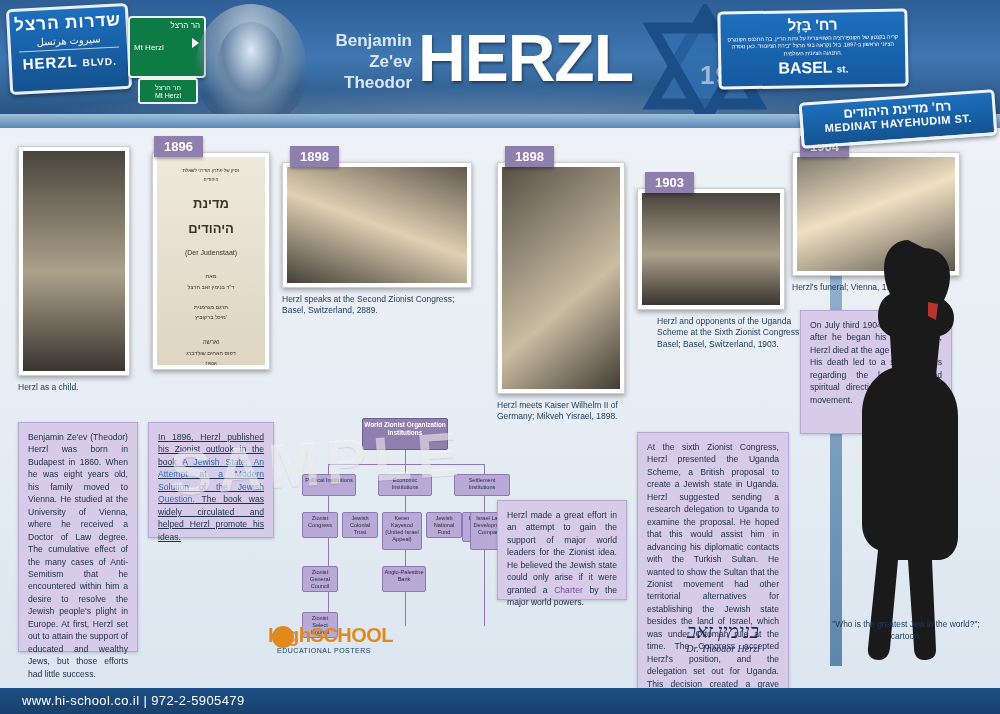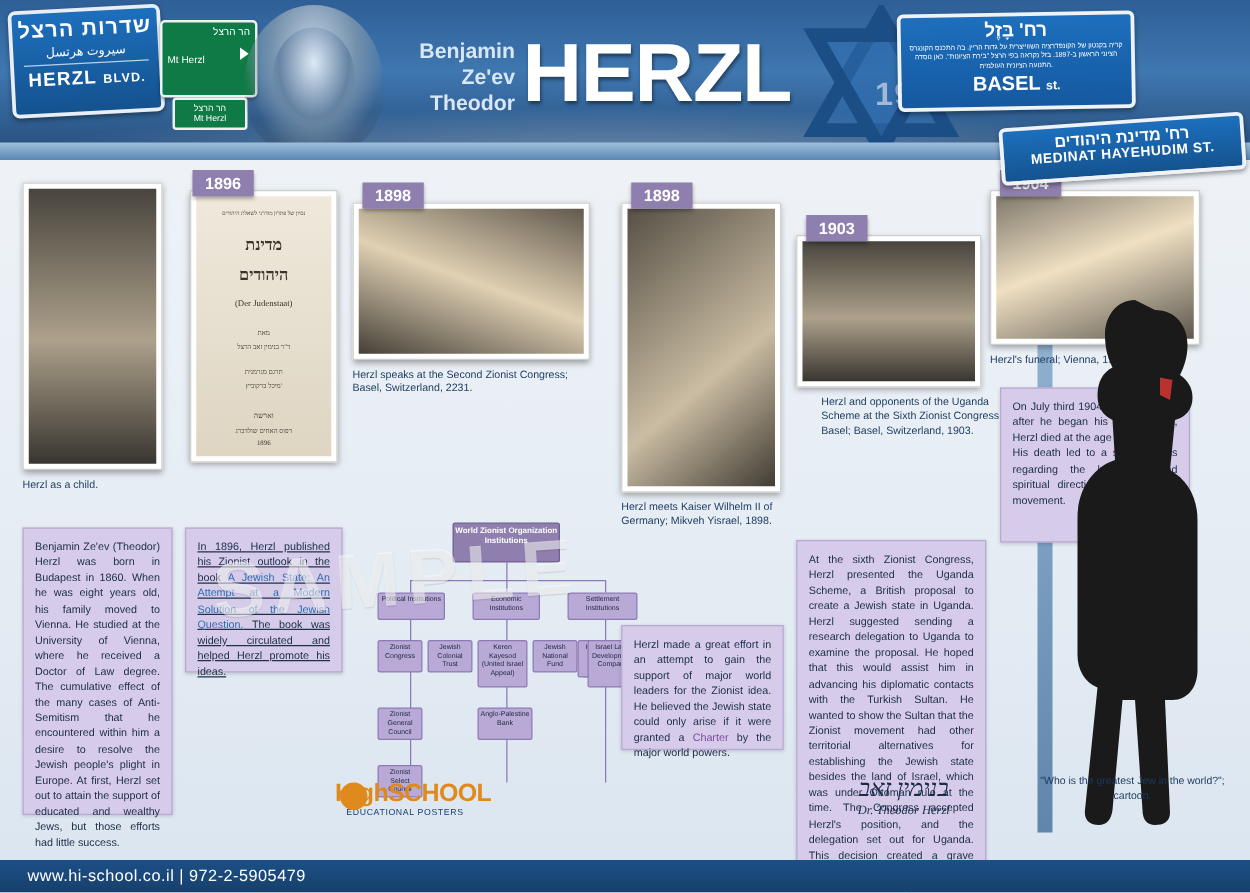--- a/index.html
+++ b/index.html
@@ -303,40 +303,40 @@
     <div class="vert-credit">Photos: Central Zionist Archive</div>
 
     <div class="photo sepia" style="left:18px; top:18px; width:112px; height:230px;">
       <div class="ph-inner ph-grad-b"></div>
     </div>
     <div class="caption" style="left:18px; top:254px; width:120px;">Herzl as a child.</div>
 
     <div class="ytag" style="left:154px; top:8px;">1896</div>
     <div class="photo" style="left:152px; top:24px; width:118px; height:218px;">
       <div class="ph-inner ph-paper">
-        <div style="padding:10px 18px; text-align:center; color:#3a342a; font-size:5.5px; line-height:1.9;font-family:Liberation Serif, serif;">
+        <div style="padding:10px 18px; text-align:center; color:#3a342a; font-size:5.5px; line-height:1.9;">
           <div style="font-size:4.6px">נסיון של פתרון מודרני לשאלת היהודים</div>
           <div style="font-size:13px;font-weight:bold;margin:8px 0 4px;">מדינת היהודים</div>
           <div style="font-size:7px;">(Der Judenstaat)</div>
           <div style="margin-top:12px">מאת</div>
           <div>ד"ר בנימין זאב הרצל</div>
           <div style="margin-top:10px">תרגם מגרמנית</div>
           <div>מיכל ברקוביץ'</div>
           <div style="margin-top:14px;font-size:6px">וארשה</div>
           <div>דפוס האחים שולדברג</div>
           <div>1896</div>
         </div>
       </div>
     </div>
 
     <div class="ytag" style="left:290px; top:18px;">1898</div>
     <div class="photo sepia" style="left:282px; top:34px; width:190px; height:126px;">
       <div class="ph-inner ph-grad-c"></div>
     </div>
-    <div class="caption" style="left:282px; top:166px; width:196px;">Herzl speaks at the Second Zionist Congress; Basel, Switzerland, 2231.</div>
+    <div class="caption" style="left:282px; top:166px; width:196px;">Herzl speaks at the Second Zionist Congress; Basel, Switzerland, 2889.</div>
 
     <div class="ytag" style="left:505px; top:18px;">1898</div>
     <div class="photo sepia" style="left:497px; top:34px; width:128px; height:232px;">
       <div class="ph-inner ph-grad-d"></div>
     </div>
     <div class="caption" style="left:497px; top:272px; width:132px;">Herzl meets Kaiser Wilhelm II of Germany; Mikveh Yisrael, 1898.</div>
 
     <div class="ytag" style="left:645px; top:44px;">1903</div>
     <div class="photo sepia" style="left:637px; top:60px; width:148px; height:122px;">
       <div class="ph-inner ph-grad-b"></div>

